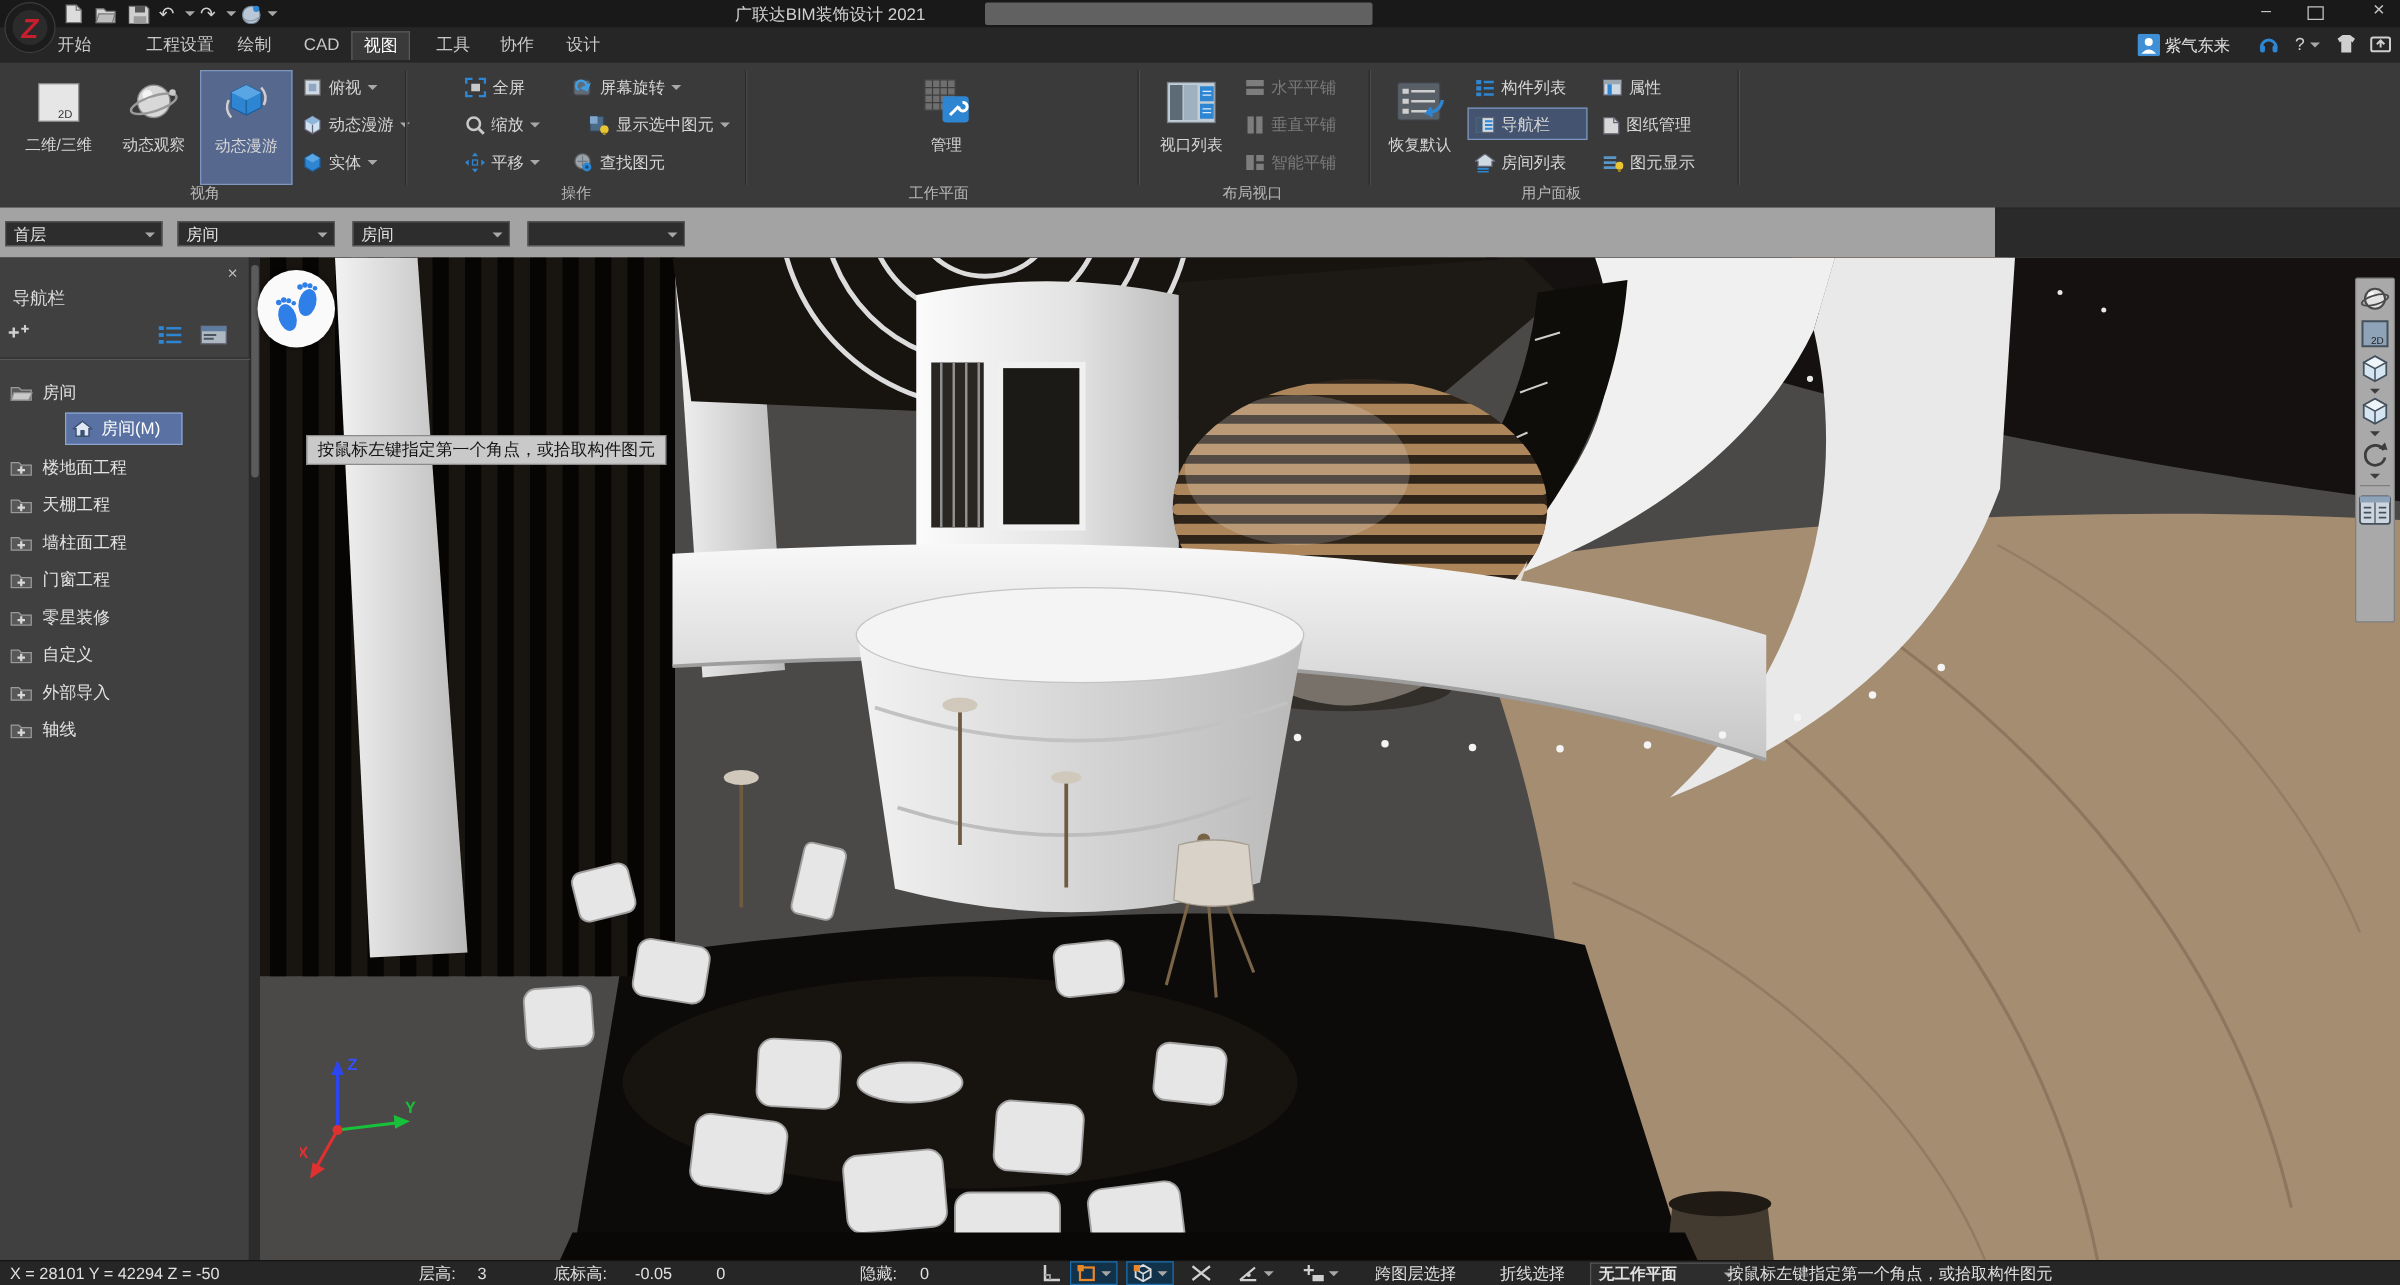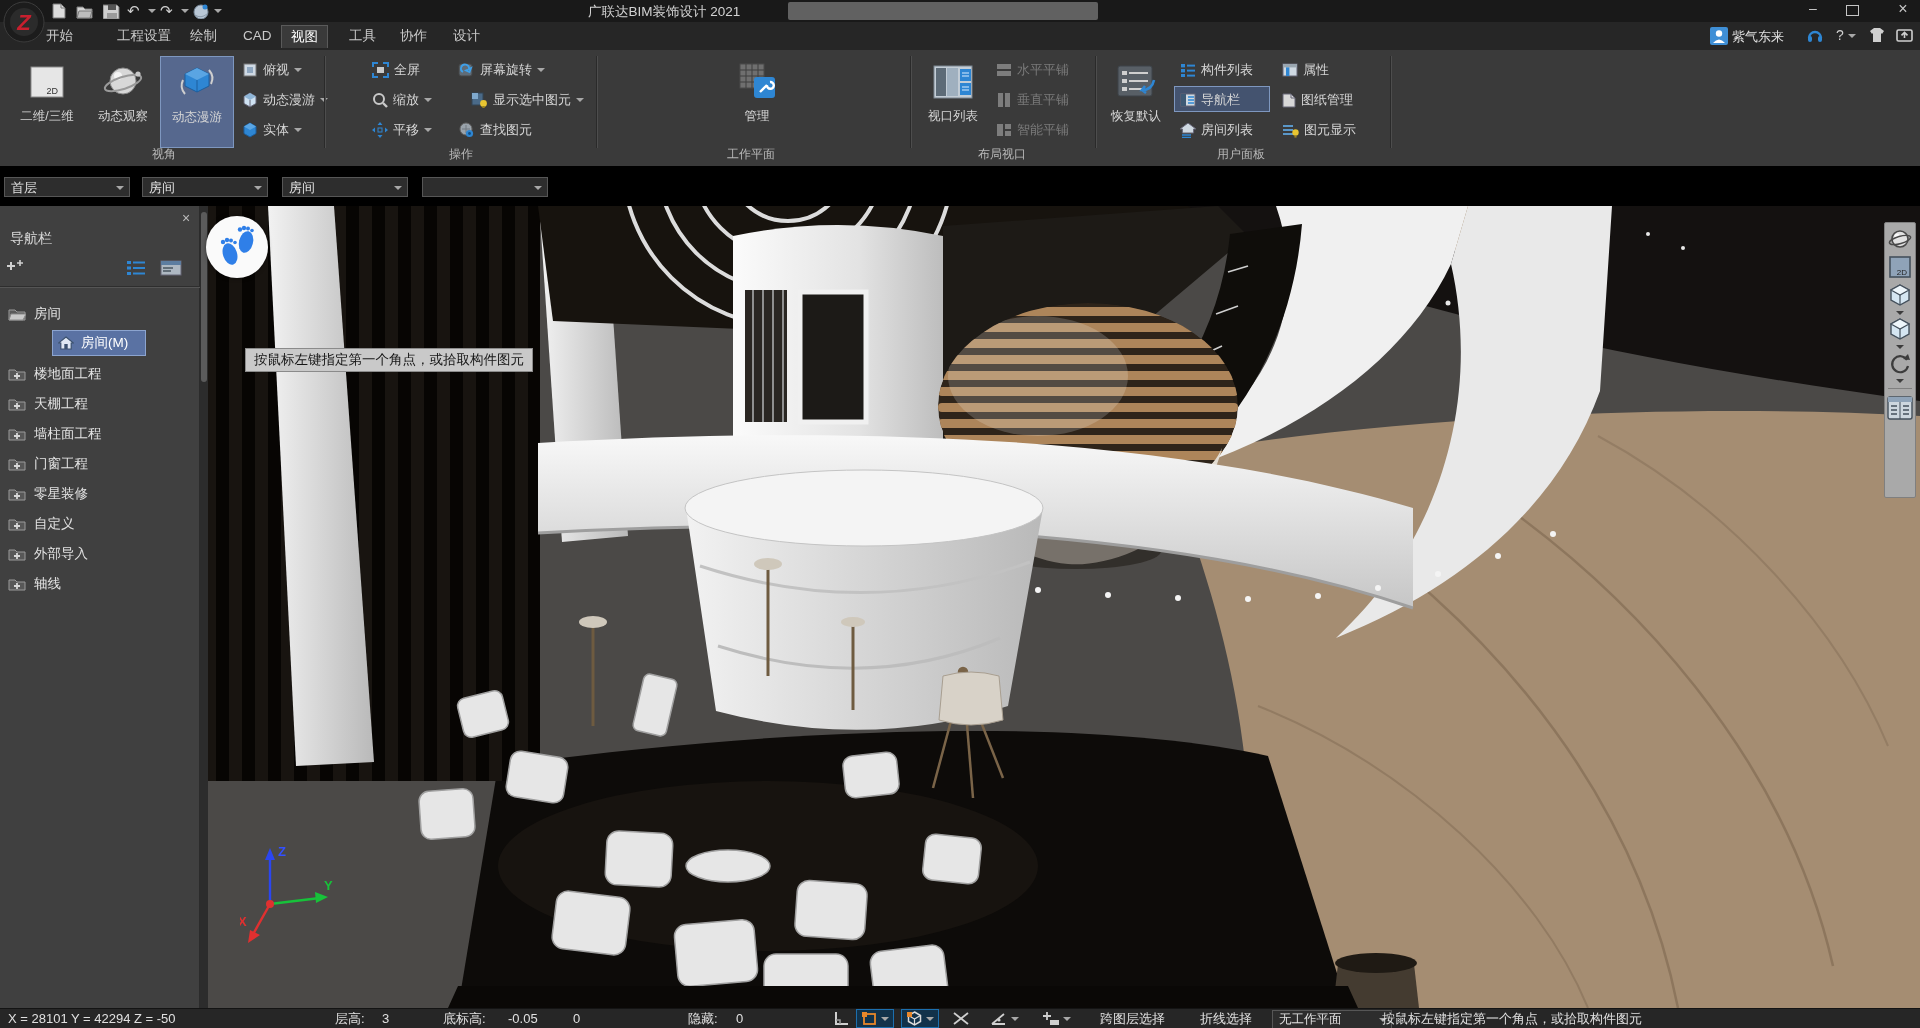--- a/index.html
+++ b/index.html
@@ -18,40 +18,40 @@
   #ribbon{left:0;top:50px;width:1920px;height:116px;background:#3a3a3a;border-bottom:1px solid #232323;}
   .vdiv{position:absolute;top:6px;height:92px;width:1px;background:#2a2a2a;border-right:1px solid #4d4d4d;}
   .bigbtn{position:absolute;top:6px;width:74px;height:92px;display:flex;flex-direction:column;align-items:center;color:#d6d6d6;font-size:12.5px;text-align:center;}
   .bigbtn .ic{height:52px;display:flex;align-items:center;justify-content:center;}
   .bigbtn.sel{background:#56688e;border:1px solid #7e97bf;box-sizing:border-box;}
   .smallbtn{position:absolute;height:24px;display:flex;align-items:center;gap:5px;color:#d6d6d6;font-size:13px;white-space:nowrap;}
   .smallbtn.dis{color:#7a7a7a;}
   .panlabel{position:absolute;top:96px;font-size:12px;color:#b8b8b8;text-align:center;}
   .activebox{position:absolute;background:#44536f;border:1px solid #7e97bf;box-sizing:border-box;}
   
-  #combostrip{left:0;top:166px;width:1920px;height:40px;background:#000000;}
+  #combostrip{left:0;top:166px;width:1596px;height:40px;background:#a3a3a3;}
   .combo{position:absolute;top:11px;height:20px;line-height:20px;background:#2d2d2d;border:1px solid #565656;color:#e2e2e2;font-size:13px;padding:0 6px;box-sizing:border-box;}
   .combo .caret{position:absolute;right:5px;top:8px;}
   
   #sidebar{left:0;top:206px;width:200px;height:802px;background:#404040;border-right:1px solid #2b2b2b;box-sizing:border-box;}
   .treelabel{font-size:13.5px;color:#e2e2e2;white-space:nowrap;}
   #vscroll{left:200px;top:206px;width:8px;height:802px;background:#2c2c2c;}
   #vthumb{left:1px;top:6px;width:6px;height:170px;background:#5b5b5b;border-radius:3px;}
   
   #viewport{left:208px;top:206px;width:1712px;height:802px;background:#4b4947;}
   #tooltip{left:245px;top:348px;height:22px;line-height:22px;background:#c9c9c9;border:1px solid #8b8b8b;color:#151515;font-size:13.5px;padding:0 8px;white-space:nowrap;}
   #walkcursor{left:206px;top:216px;width:62px;height:62px;background:#fafafa;border-radius:50%;box-shadow:0 0 4px rgba(0,0,0,.5);}
   #righttools{left:1884px;top:222px;width:32px;height:276px;background:#a9a9a9;border:1px solid #7f7f7f;border-radius:2px;box-sizing:border-box;display:flex;flex-direction:column;align-items:center;padding-top:4px;gap:2px;}
   
   #statusbar{left:0;top:1008px;width:1920px;height:20px;background:#262626;border-top:1px solid #141414;font-size:13px;color:#e0e0e0;}
   .sbtext{position:absolute;top:2px;line-height:16px;white-space:nowrap;}
   .sbbox{position:absolute;top:0;height:19px;display:flex;align-items:center;gap:3px;padding:0 4px;box-sizing:border-box;}
   .sbbox.on{background:#12324a;border:1px solid #1c6fae;}
   .sbbtn{position:absolute;top:1px;height:17px;line-height:17px;padding:0 8px;color:#e0e0e0;}
-  .sbcombo{position:absolute;top:1px;height:17px;line-height:16px;border:1px solid #565656;background:#2d2d2d;padding:0 16px 0 6px;font-size:12.5px;}
+  .sbcombo{position:absolute;top:1px;height:17px;line-height:16px;border:1px solid #565656;background:#2d2d2d;padding:0 16px 0 6px;font-size:12.5px;font-weight:bold;}
 </style>
 </head>
 <body>
 
 <div id="app">
 
   <div id="titlebar" class="abs">
     <svg class="abs" style="left:3px;top:1px;width:42px;height:42px;z-index:5">
       <circle cx="21" cy="21" r="20" fill="#1c1c1c" stroke="#3c3c3c"></circle>
       <circle cx="21" cy="21" r="14" fill="#2b2b2b"></circle>

